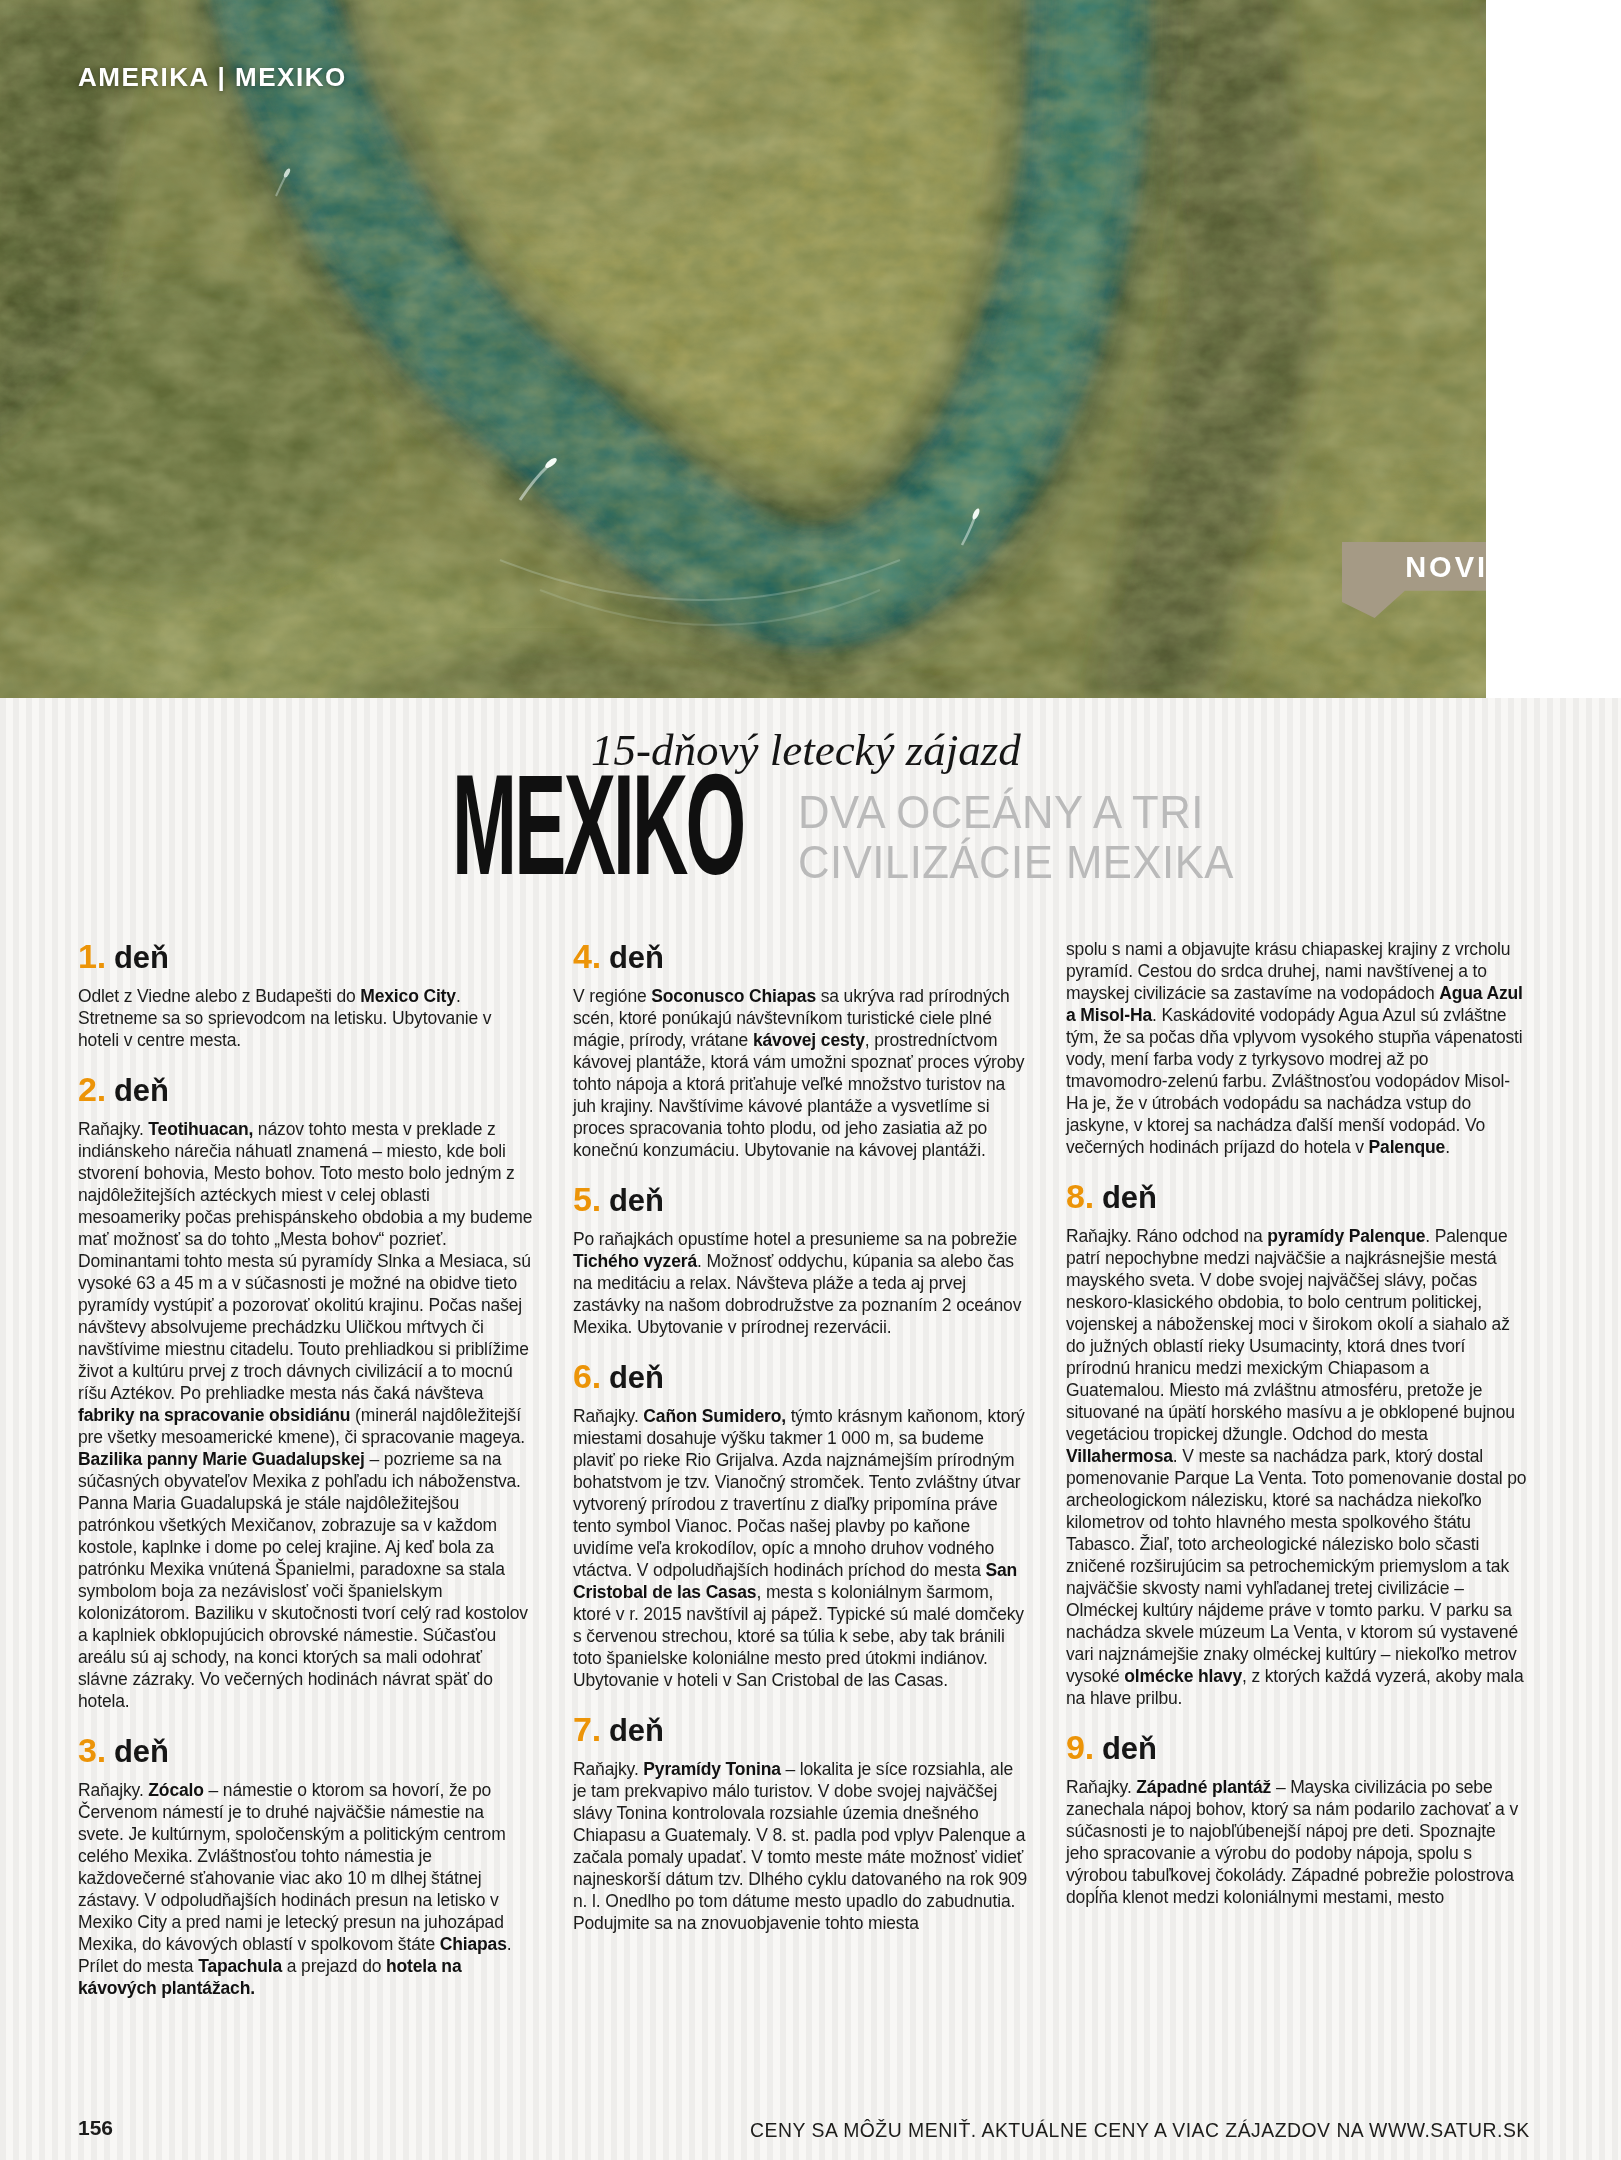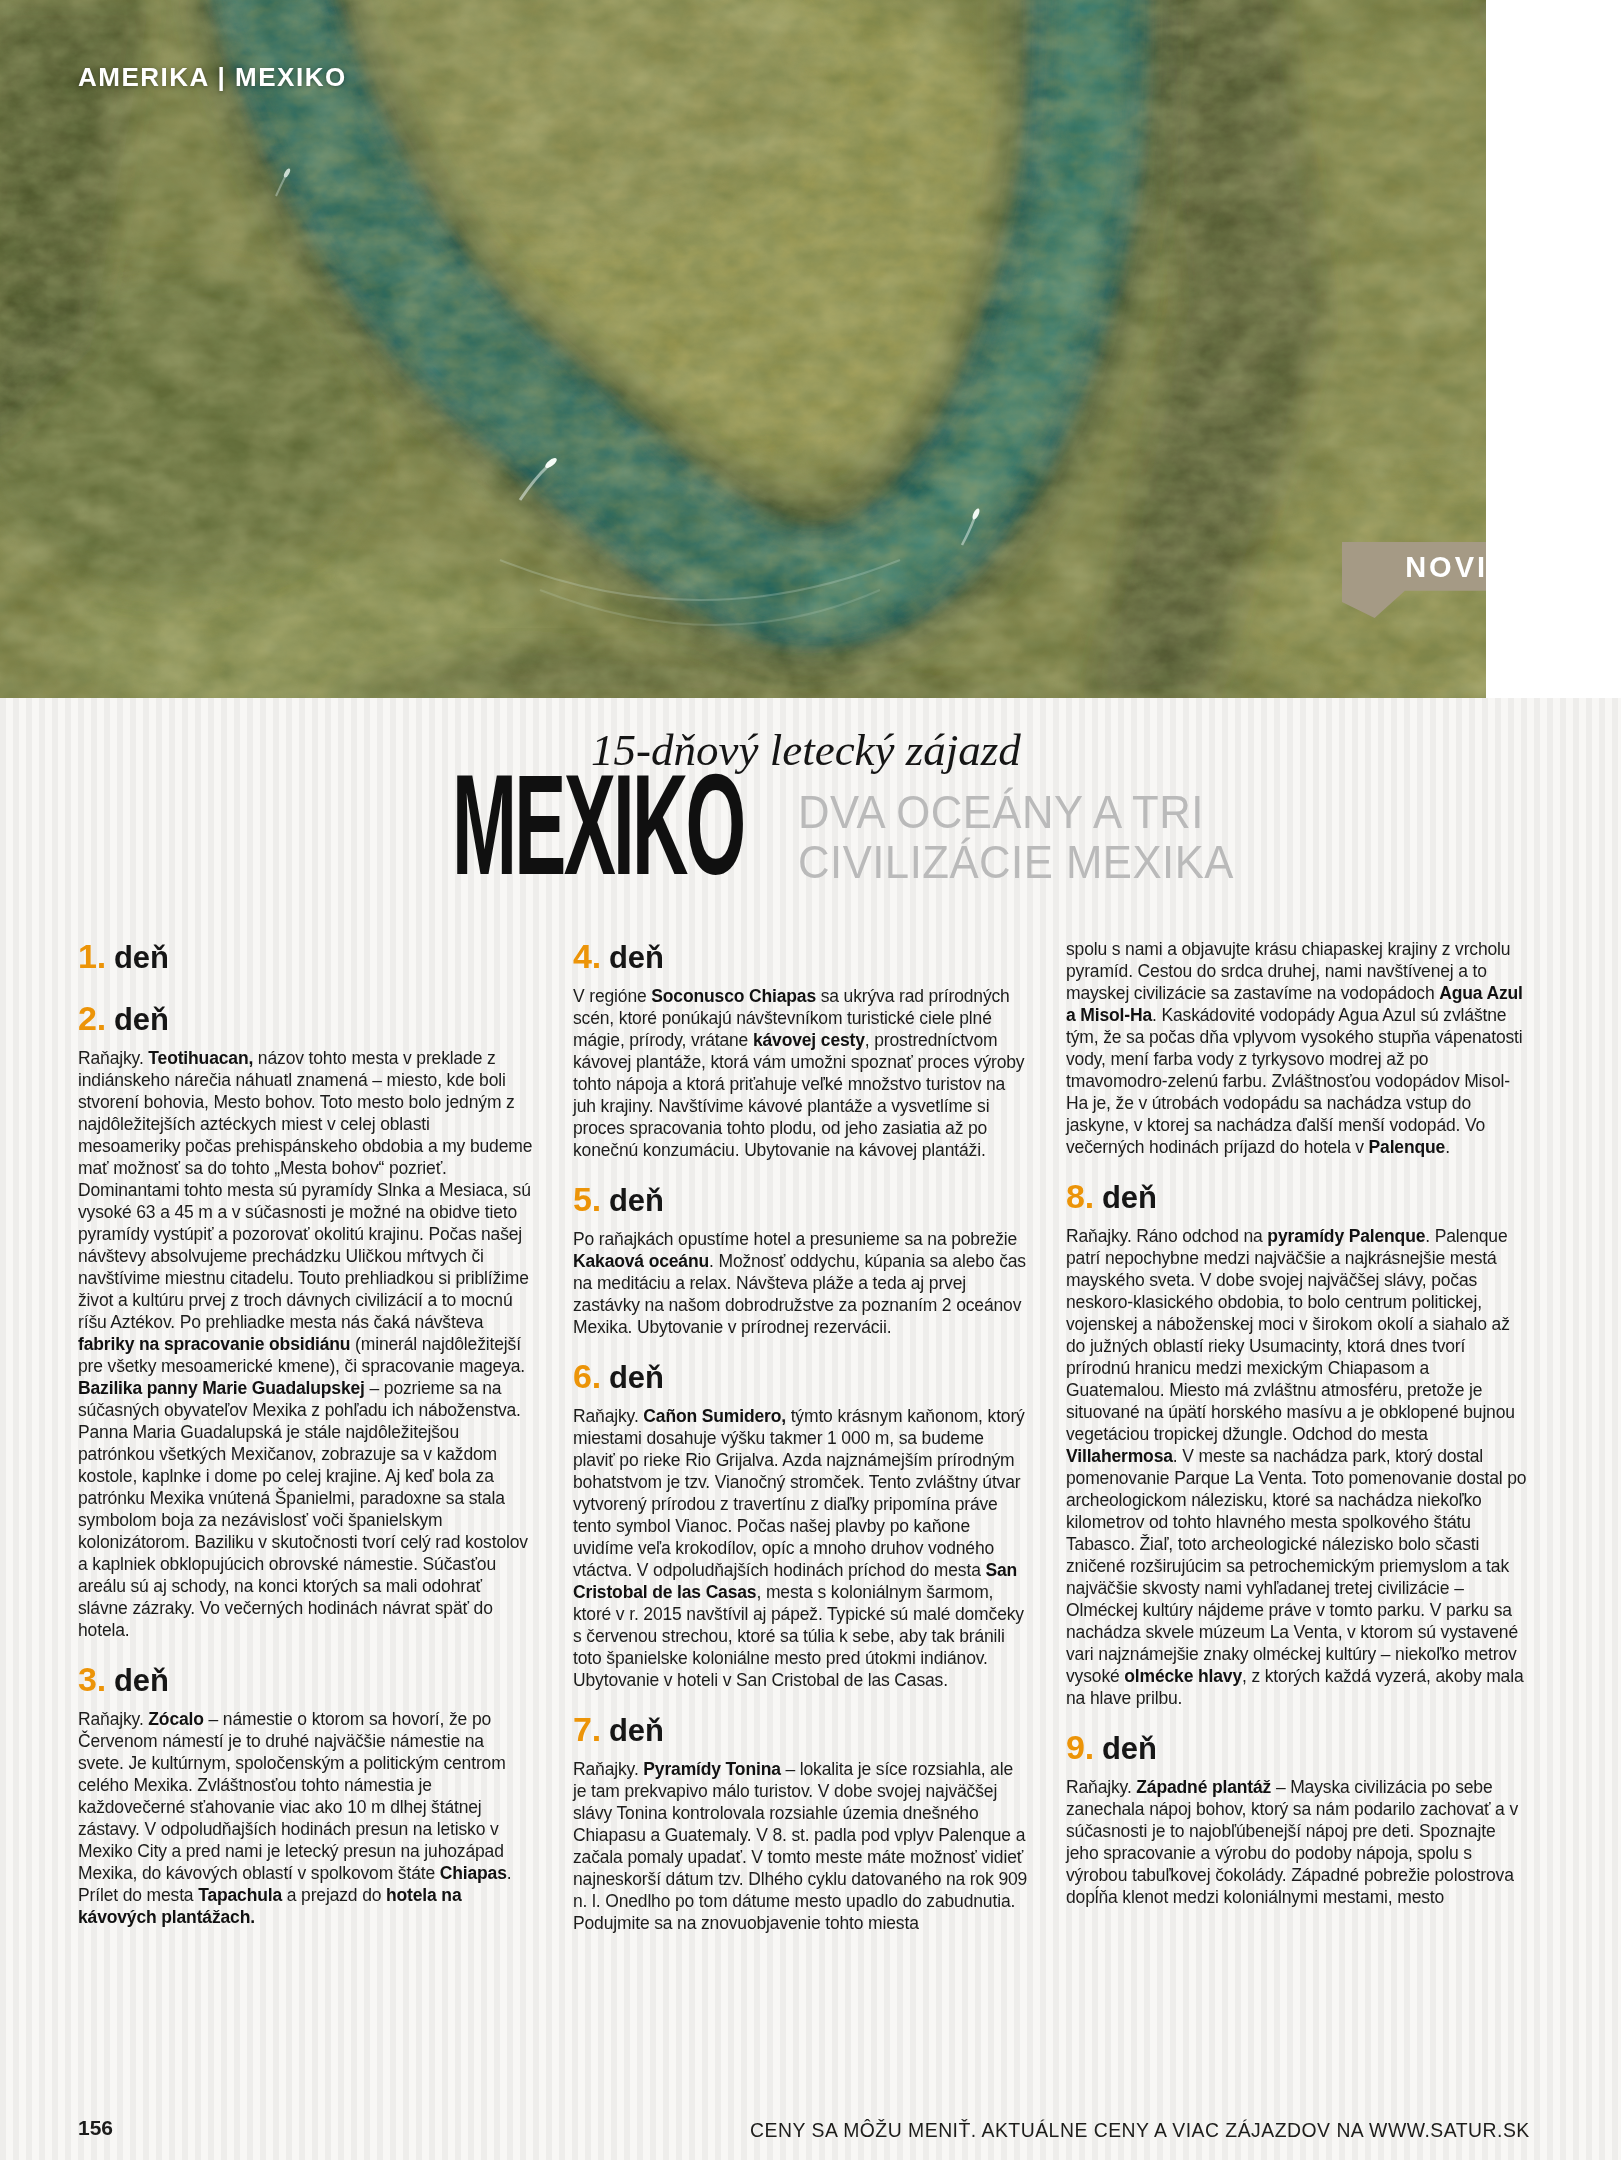--- a/index.html
+++ b/index.html
@@ -151,30 +151,31 @@
 
 <div class="kicker">15-dňový letecký zájazd</div>
 <div class="main-title">MEXIKO</div>
 <div class="subtitle">
   <div>DVA OCEÁNY A TRI</div>
   <div>CIVILIZÁCIE MEXIKA</div>
 </div>
 
 <div class="col col-1">
     <div class="day-head"><span class="day-num">1.</span><span class="day-word">deň</span></div>
+    <p class="body-text">Odlet z Viedne alebo z Budapešti do <b>Mexico City</b>. Stretneme sa so sprievodcom na letisku. Ubytovanie v hoteli v centre mesta.</p>
     <div class="day-head"><span class="day-num">2.</span><span class="day-word">deň</span></div>
     <p class="body-text">Raňajky. <b>Teotihuacan,</b> názov tohto mesta v preklade z indiánskeho nárečia náhuatl znamená – miesto, kde boli stvorení bohovia, Mesto bohov. Toto mesto bolo jedným z najdôležitejších aztéckych miest v celej oblasti mesoameriky počas prehispánskeho obdobia a my budeme mať možnosť sa do tohto „Mesta bohov“ pozrieť. Dominantami tohto mesta sú pyramídy Slnka a Mesiaca, sú vysoké 63 a 45 m a v súčasnosti je možné na obidve tieto pyramídy vystúpiť a pozorovať okolitú krajinu. Počas našej návštevy absolvujeme prechádzku Uličkou mŕtvych či navštívime miestnu citadelu. Touto prehliadkou si priblížime život a kultúru prvej z troch dávnych civilizácií a to mocnú ríšu Aztékov. Po prehliadke mesta nás čaká návšteva <b>fabriky na spracovanie obsidiánu</b> (minerál najdôležitejší pre všetky mesoamerické kmene), či spracovanie mageya. <b>Bazilika panny Marie Guadalupskej</b> – pozrieme sa na súčasných obyvateľov Mexika z pohľadu ich náboženstva. Panna Maria Guadalupská je stále najdôležitejšou patrónkou všetkých Mexičanov, zobrazuje sa v každom kostole, kaplnke i dome po celej krajine. Aj keď bola za patrónku Mexika vnútená Španielmi, paradoxne sa stala symbolom boja za nezávislosť voči španielskym kolonizátorom. Baziliku v skutočnosti tvorí celý rad kostolov a kaplniek obklopujúcich obrovské námestie. Súčasťou areálu sú aj schody, na konci ktorých sa mali odohrať slávne zázraky. Vo večerných hodinách návrat späť do hotela.</p>
     <div class="day-head"><span class="day-num">3.</span><span class="day-word">deň</span></div>
     <p class="body-text">Raňajky. <b>Zócalo</b> – námestie o ktorom sa hovorí, že po Červenom námestí je to druhé najväčšie námestie na svete. Je kultúrnym, spoločenským a politickým centrom celého Mexika. Zvláštnosťou tohto námestia je každovečerné sťahovanie viac ako 10 m dlhej štátnej zástavy. V odpoludňajších hodinách presun na letisko v Mexiko City a pred nami je letecký presun na juhozápad Mexika, do kávových oblastí v spolkovom štáte <b>Chiapas</b>. Prílet do mesta <b>Tapachula</b> a prejazd do <b>hotela na kávových plantážach.</b></p>
   </div>
 <div class="col col-2">
     <div class="day-head"><span class="day-num">4.</span><span class="day-word">deň</span></div>
     <p class="body-text">V regióne <b>Soconusco Chiapas</b> sa ukrýva rad prírodných scén, ktoré ponúkajú návštevníkom turistické ciele plné mágie, prírody, vrátane <b>kávovej cesty</b>, prostredníctvom kávovej plantáže, ktorá vám umožni spoznať proces výroby tohto nápoja a ktorá priťahuje veľké množstvo turistov na juh krajiny. Navštívime kávové plantáže a vysvetlíme si proces spracovania tohto plodu, od jeho zasiatia až po konečnú konzumáciu. Ubytovanie na kávovej plantáži.</p>
     <div class="day-head"><span class="day-num">5.</span><span class="day-word">deň</span></div>
-    <p class="body-text">Po raňajkách opustíme hotel a presunieme sa na pobrežie <b>Kakaová oceánu</b>. Možnosť oddychu, kúpania sa alebo čas na meditáciu a relax. Návšteva pláže a teda aj prvej zastávky na našom dobrodružstve za poznaním 2 oceánov Mexika. Ubytovanie v prírodnej rezervácii.</p>
+    <p class="body-text">Po raňajkách opustíme hotel a presunieme sa na pobrežie <b>Tichého vyzerá</b>. Možnosť oddychu, kúpania sa alebo čas na meditáciu a relax. Návšteva pláže a teda aj prvej zastávky na našom dobrodružstve za poznaním 2 oceánov Mexika. Ubytovanie v prírodnej rezervácii.</p>
     <div class="day-head"><span class="day-num">6.</span><span class="day-word">deň</span></div>
     <p class="body-text">Raňajky. <b>Cañon Sumidero,</b> týmto krásnym kaňonom, ktorý miestami dosahuje výšku takmer 1 000 m, sa budeme plaviť po rieke Rio Grijalva. Azda najznámejším prírodným bohatstvom je tzv. Vianočný stromček. Tento zvláštny útvar vytvorený prírodou z travertínu z diaľky pripomína práve tento symbol Vianoc. Počas našej plavby po kaňone uvidíme veľa krokodílov, opíc a mnoho druhov vodného vtáctva. V odpoludňajších hodinách príchod do mesta <b>San Cristobal de las Casas</b>, mesta s koloniálnym šarmom, ktoré v r. 2015 navštívil aj pápež. Typické sú malé domčeky s červenou strechou, ktoré sa túlia k sebe, aby tak bránili toto španielske koloniálne mesto pred útokmi indiánov. Ubytovanie v hoteli v San Cristobal de las Casas.</p>
     <div class="day-head"><span class="day-num">7.</span><span class="day-word">deň</span></div>
     <p class="body-text">Raňajky. <b>Pyramídy Tonina</b> – lokalita je síce rozsiahla, ale je tam prekvapivo málo turistov. V dobe svojej najväčšej slávy Tonina kontrolovala rozsiahle územia dnešného Chiapasu a Guatemaly. V 8. st. padla pod vplyv Palenque a začala pomaly upadať. V tomto meste máte možnosť vidieť najneskorší dátum tzv. Dlhého cyklu datovaného na rok 909 n. l. Onedlho po tom dátume mesto upadlo do zabudnutia. Podujmite sa na znovuobjavenie tohto miesta</p>
   </div>
 <div class="col col-3">
     <p class="body-text">spolu s nami a objavujte krásu chiapaskej krajiny z vrcholu pyramíd. Cestou do srdca druhej, nami navštívenej a to mayskej civilizácie sa zastavíme na vodopádoch <b>Agua Azul a Misol-Ha</b>. Kaskádovité vodopády Agua Azul sú zvláštne tým, že sa počas dňa vplyvom vysokého stupňa vápenatosti vody, mení farba vody z tyrkysovo modrej až po tmavomodro-zelenú farbu. Zvláštnosťou vodopádov Misol-Ha je, že v útrobách vodopádu sa nachádza vstup do jaskyne, v ktorej sa nachádza ďalší menší vodopád. Vo večerných hodinách príjazd do hotela v <b>Palenque</b>.</p>
     <div class="day-head"><span class="day-num">8.</span><span class="day-word">deň</span></div>
     <p class="body-text">Raňajky. Ráno odchod na <b>pyramídy Palenque</b>. Palenque patrí nepochybne medzi najväčšie a najkrásnejšie mestá mayského sveta. V dobe svojej najväčšej slávy, počas neskoro-klasického obdobia, to bolo centrum politickej, vojenskej a náboženskej moci v širokom okolí a siahalo až do južných oblastí rieky Usumacinty, ktorá dnes tvorí prírodnú hranicu medzi mexickým Chiapasom a Guatemalou. Miesto má zvláštnu atmosféru, pretože je situované na úpätí horského masívu a je obklopené bujnou vegetáciou tropickej džungle. Odchod do mesta <b>Villahermosa</b>. V meste sa nachádza park, ktorý dostal pomenovanie Parque La Venta. Toto pomenovanie dostal po archeologickom nálezisku, ktoré sa nachádza niekoľko kilometrov od tohto hlavného mesta spolkového štátu Tabasco. Žiaľ, toto archeologické nálezisko bolo sčasti zničené rozširujúcim sa petrochemickým priemyslom a tak najväčšie skvosty nami vyhľadanej tretej civilizácie – Olméckej kultúry nájdeme práve v tomto parku. V parku sa nachádza skvele múzeum La Venta, v ktorom sú vystavené vari najznámejšie znaky olméckej kultúry – niekoľko metrov vysoké <b>olmécke hlavy</b>, z ktorých každá vyzerá, akoby mala na hlave prilbu.</p>
     <div class="day-head"><span class="day-num">9.</span><span class="day-word">deň</span></div>

